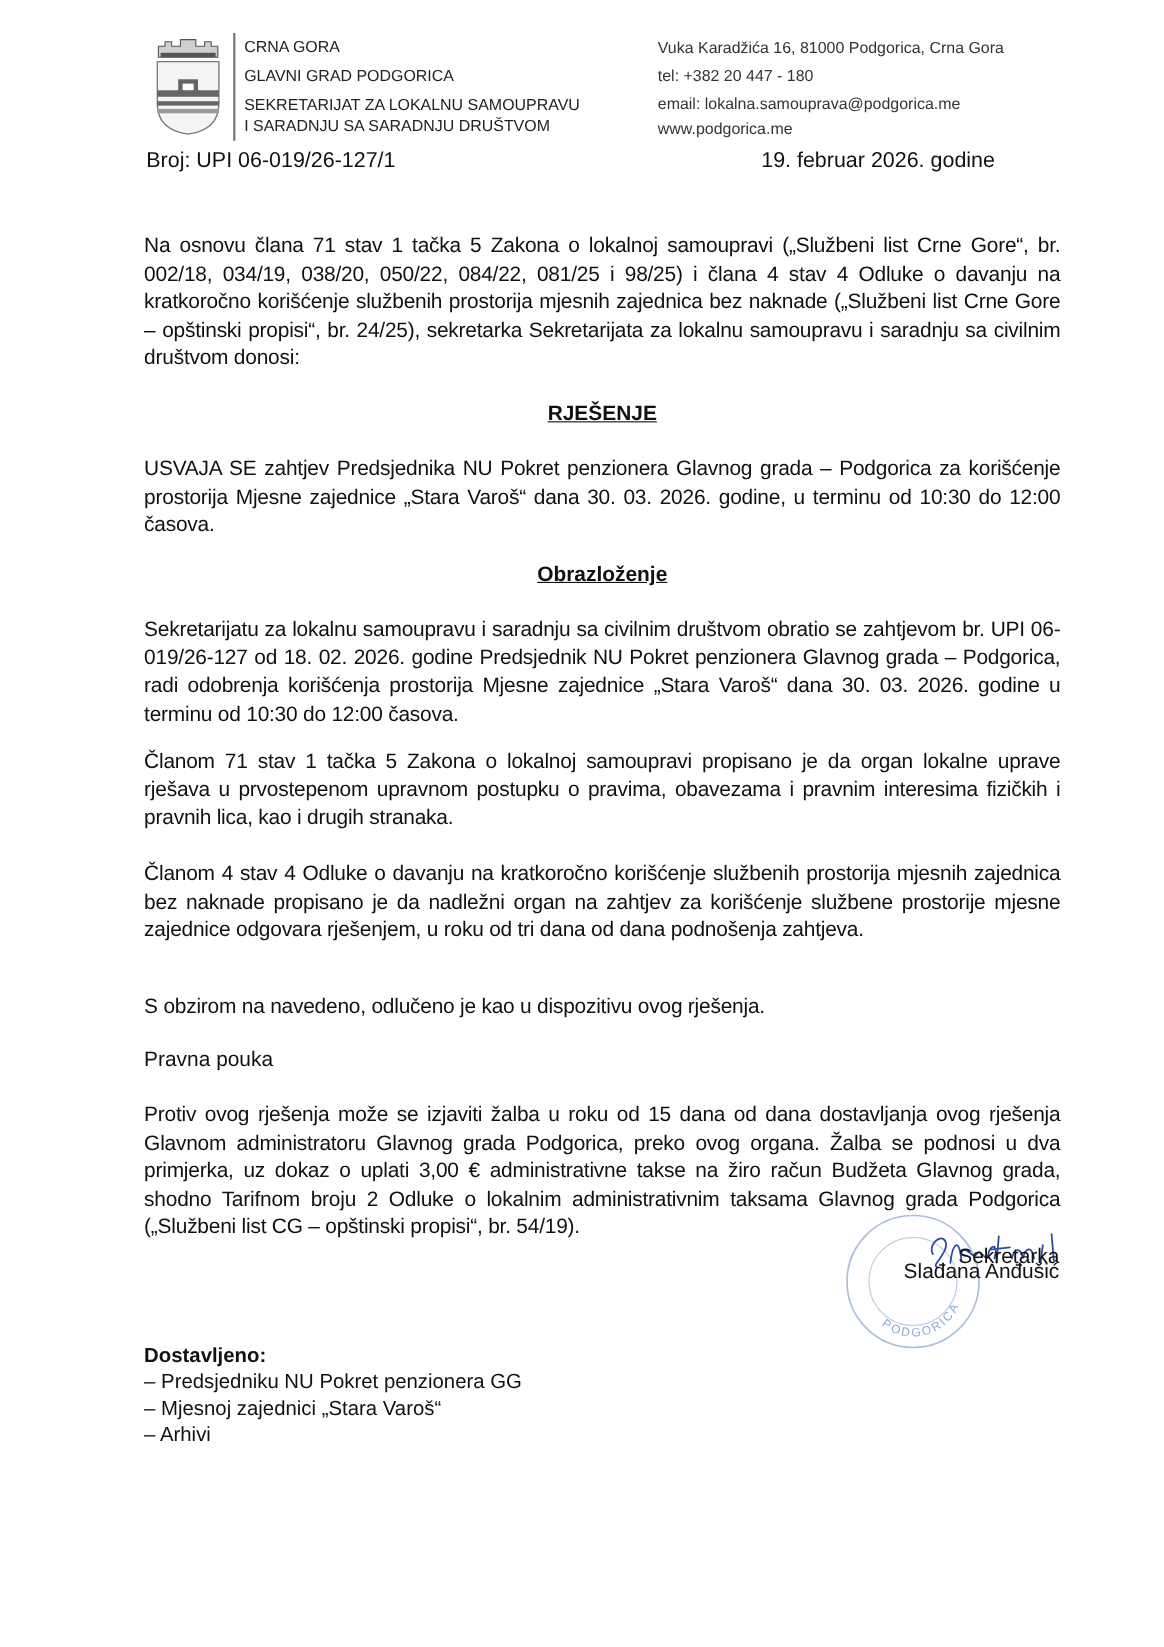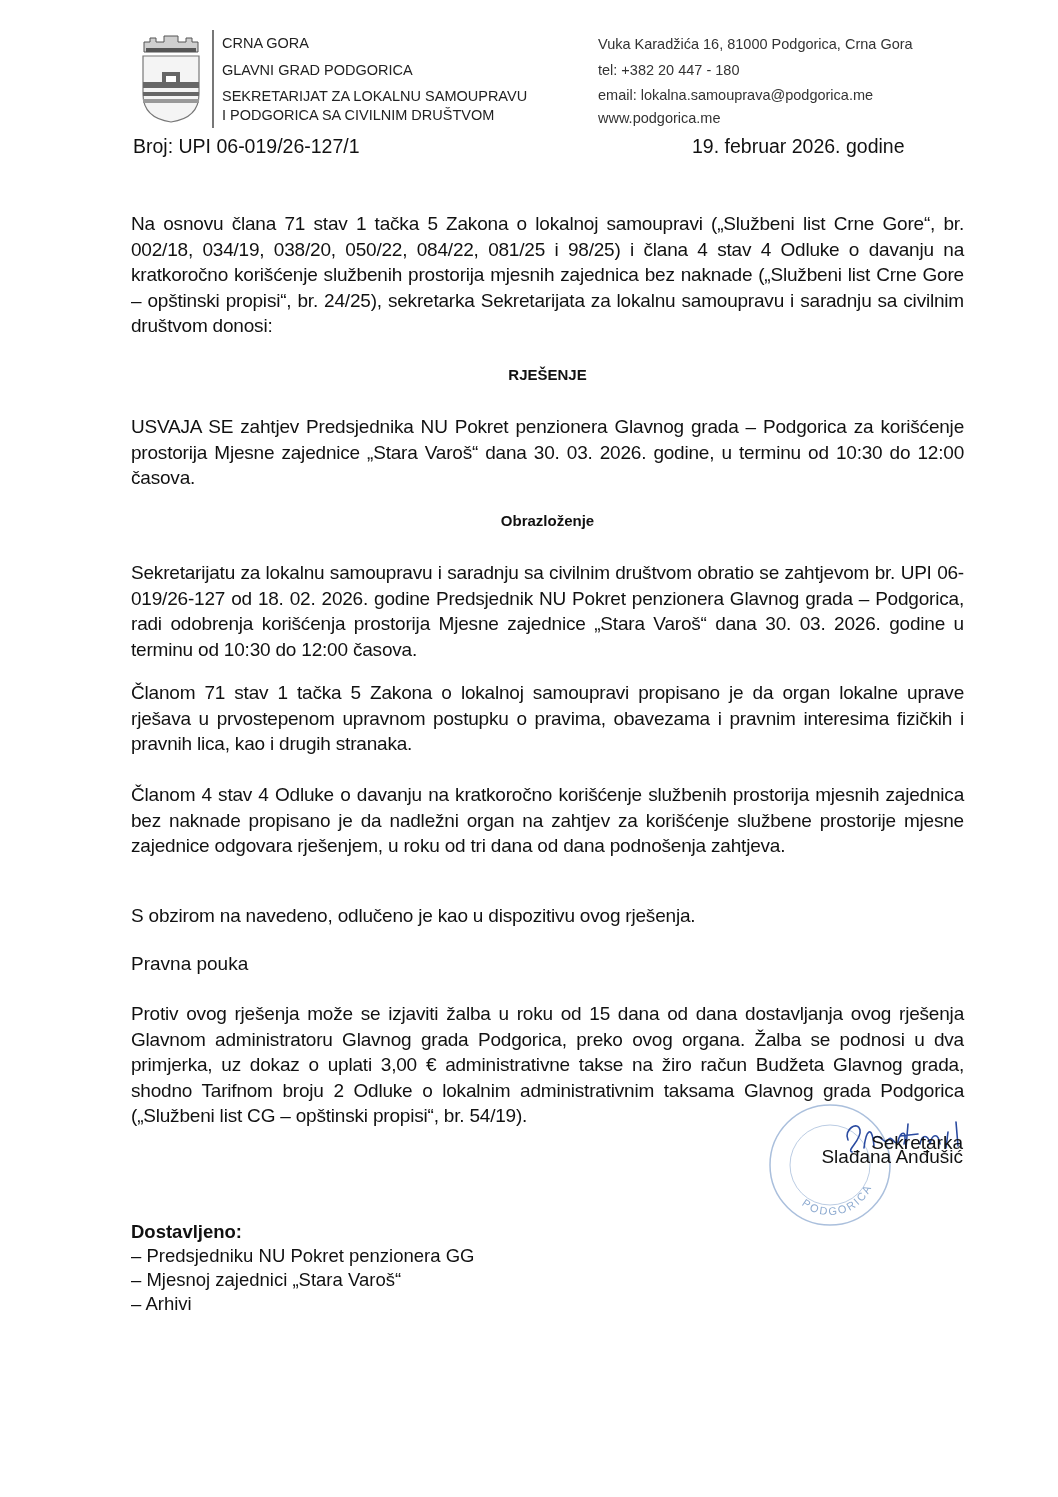--- a/index.html
+++ b/index.html
@@ -12,21 +12,21 @@
   .org { position: absolute; left: 222px; top: 36px; font-family: "Liberation Sans", sans-serif; font-size: 14.5px; color: #222; line-height: 1; }
   .org .l { position: absolute; left: 0; white-space: nowrap; }
   .contact { position: absolute; left: 598px; top: 36px; font-family: "Liberation Sans", sans-serif; font-size: 14.5px; color: #333; }
   .contact .l { position: absolute; left: 0; white-space: nowrap; }
   .broj { position: absolute; left: 133px; top: 135px; font-family: "Liberation Sans", sans-serif; font-size: 19.5px; color: #111; white-space: nowrap; }
   .date { position: absolute; left: 692px; top: 135px; font-family: "Liberation Sans", sans-serif; font-size: 19.5px; color: #111; white-space: nowrap; }
 
   
   .txt { position: absolute; left: 131px; width: 833px; font-family: "Liberation Sans", sans-serif; font-size: 19px; line-height: 25.5px; text-align: justify; color: #111; letter-spacing: -0.2px; }
   .txt.last-left { text-align: left; }
-  .heading { position: absolute; left: 131px; width: 833px; text-align: center; font-family: "Liberation Sans", sans-serif; font-weight: bold; font-size: 15px; color: #111; }
+  .heading { position: absolute; left: 131px; width: 833px; text-align: center; font-family: "Liberation Sans", sans-serif; font-weight: bold; font-size: 19px; color: #111; text-decoration: underline; }
   .subhead { position: absolute; left: 131px; font-family: "Liberation Sans", sans-serif; font-weight: normal; font-size: 19px; color: #111; }
 
   .sig { position: absolute; font-family: "Liberation Sans", sans-serif; font-size: 19px; color: #111; white-space: nowrap; text-align: right; }
   .stamp { position: absolute; left: 765px; top: 1100px; width: 130px; height: 130px; }
   .signature { position: absolute; left: 838px; top: 1110px; width: 130px; height: 48px; }
 
   .dost { position: absolute; left: 131px; top: 1220px; font-family: "Liberation Sans", sans-serif; font-size: 18.5px; color: #111; line-height: 24px; }
   .dost .t { font-weight: bold; }
 </style>
 </head>
@@ -44,21 +44,21 @@
     <rect x="26" y="44" width="10" height="6" fill="#fff"></rect>
     <rect x="3" y="60" width="56" height="4" fill="#666"></rect>
     <rect x="3" y="67" width="56" height="4" fill="#999"></rect>
   </svg>
   <div class="vline"></div>
 
   <div class="org">
     <div class="l" style="top:0px">CRNA GORA</div>
     <div class="l" style="top:27px">GLAVNI GRAD PODGORICA</div>
     <div class="l" style="top:53px">SEKRETARIJAT ZA LOKALNU SAMOUPRAVU</div>
-    <div class="l" style="top:72px">I PODGORICA SA CIVILNIM DRUŠTVOM</div>
+    <div class="l" style="top:72px">I SARADNJU SA SARADNJU DRUŠTVOM</div>
   </div>
 
   <div class="contact">
     <div class="l" style="top:0px">Vuka Karadžića 16, 81000 Podgorica, Crna Gora</div>
     <div class="l" style="top:26px">tel: +382 20 447 - 180</div>
     <div class="l" style="top:51px">email: lokalna.samouprava@podgorica.me</div>
     <div class="l" style="top:74px">www.podgorica.me</div>
   </div>
 
   <div class="broj">Broj: UPI 06-019/26-127/1</div>

